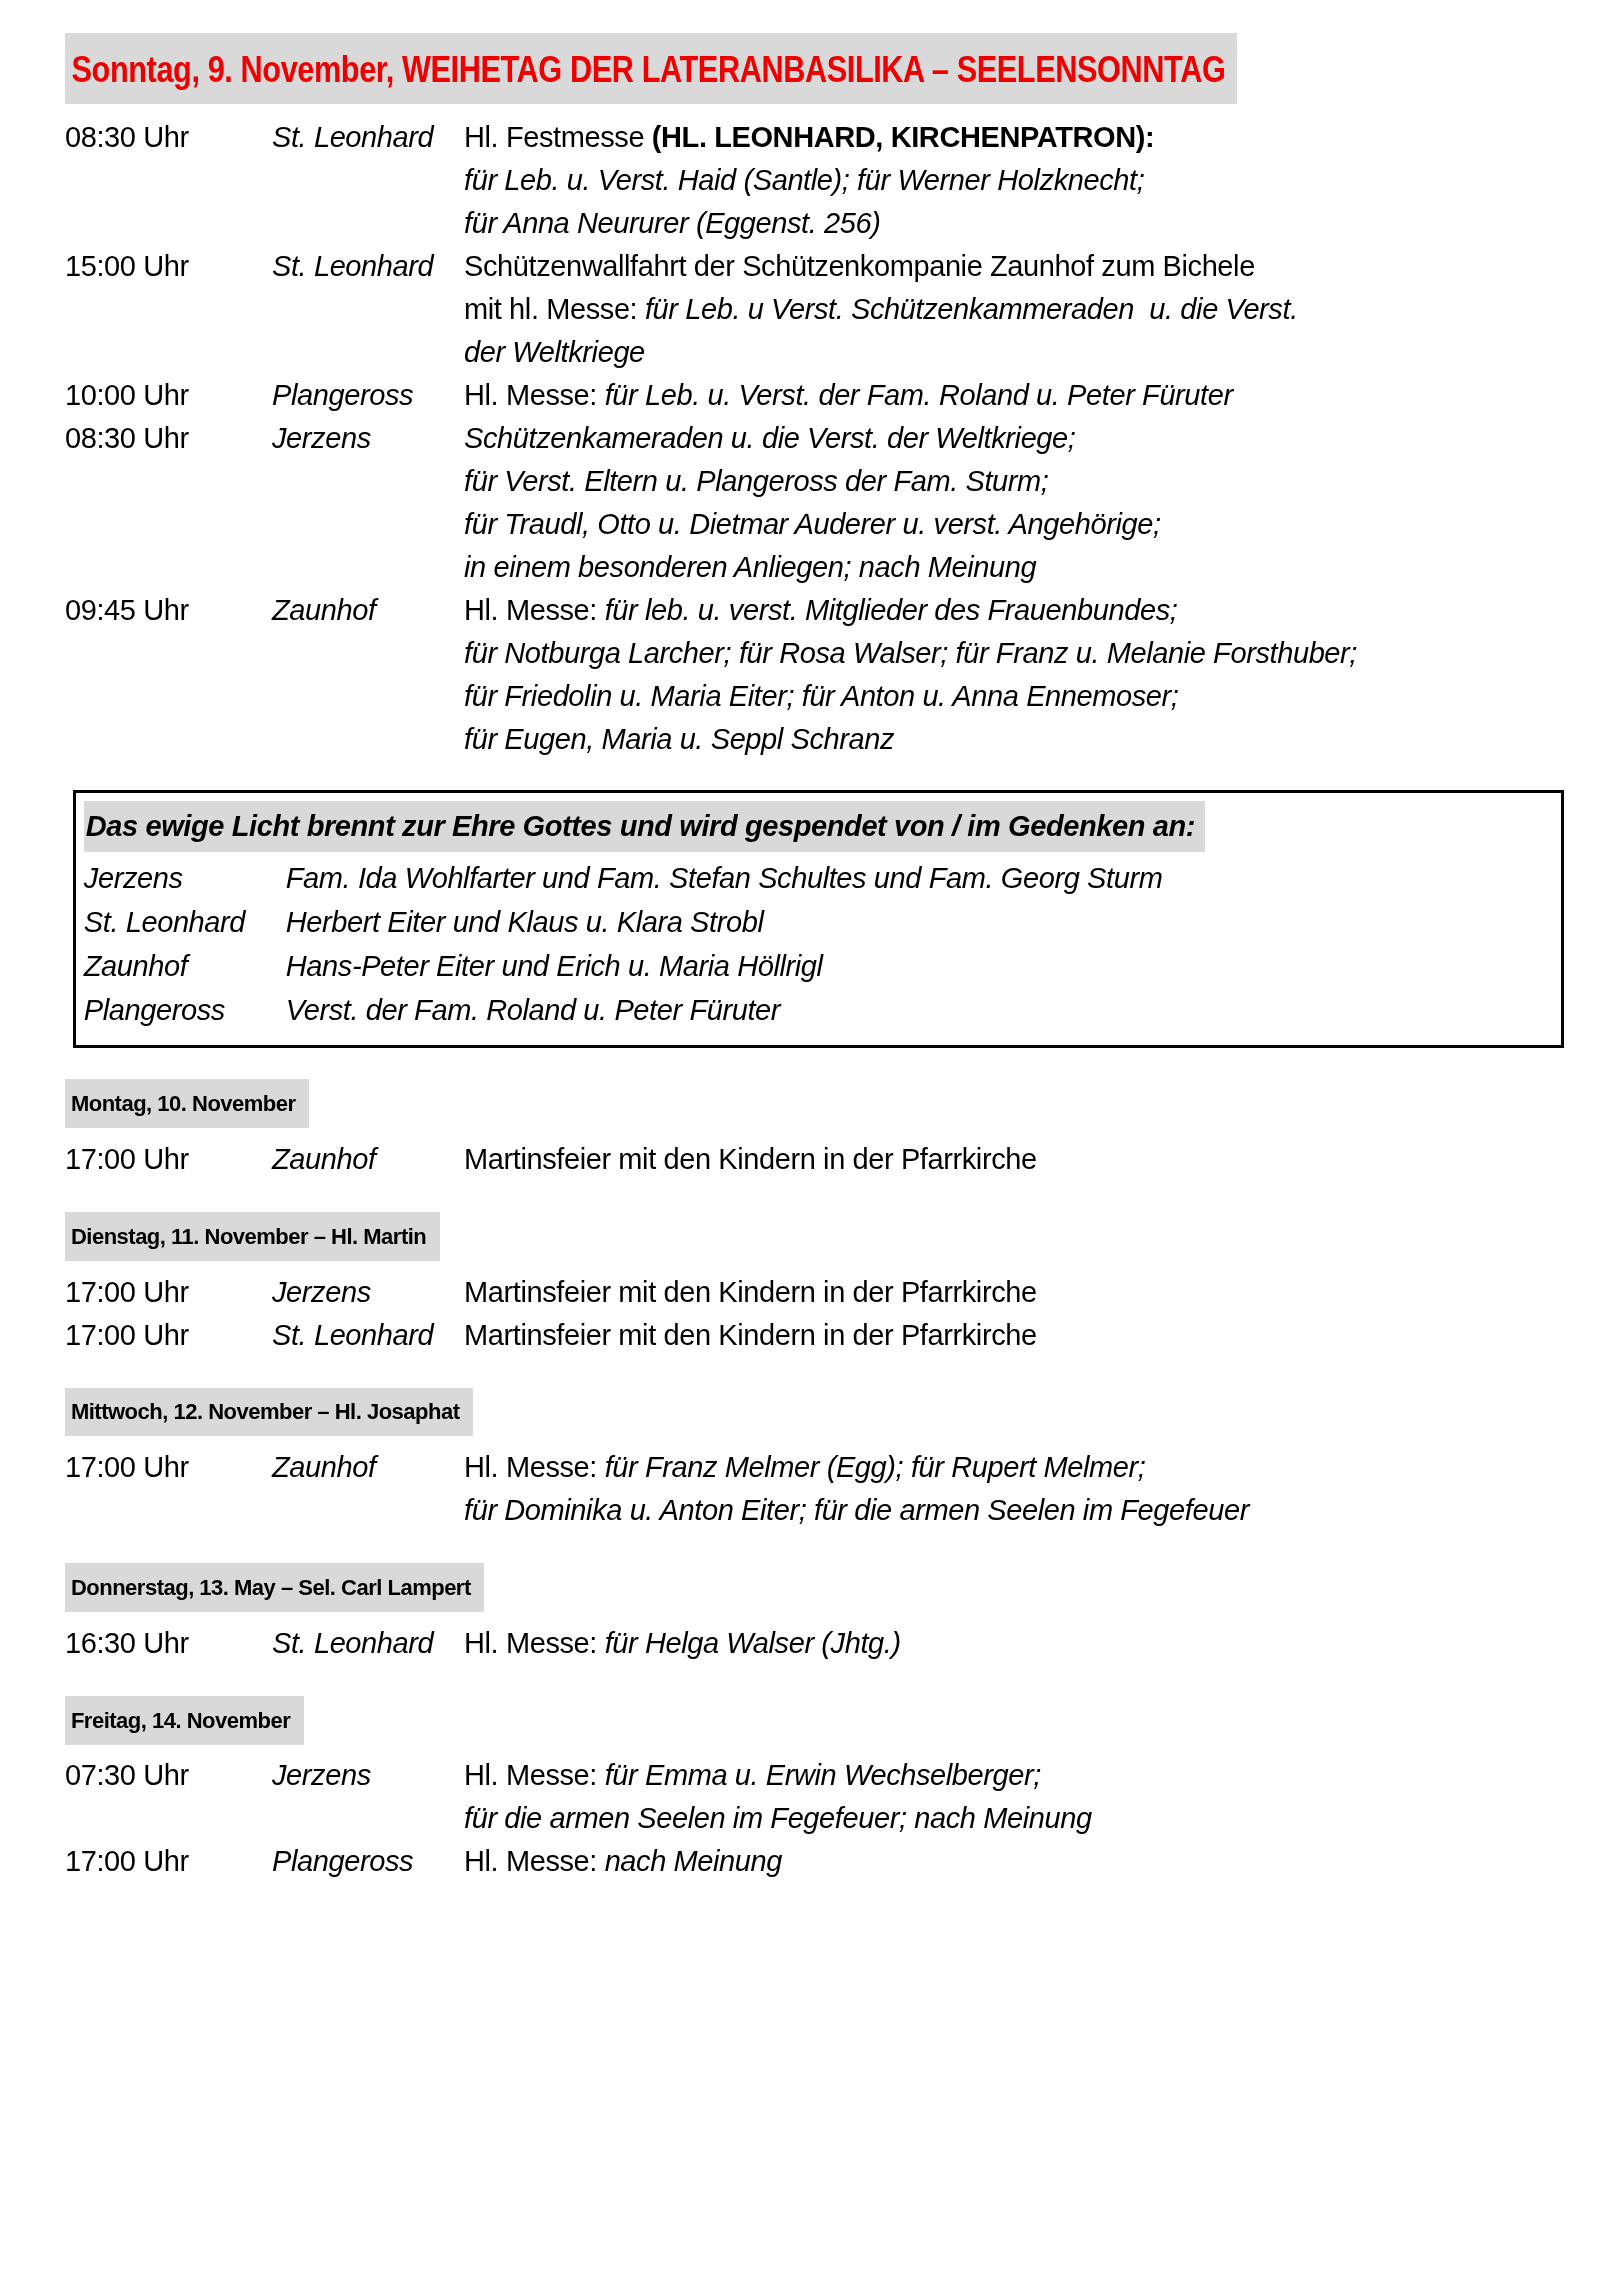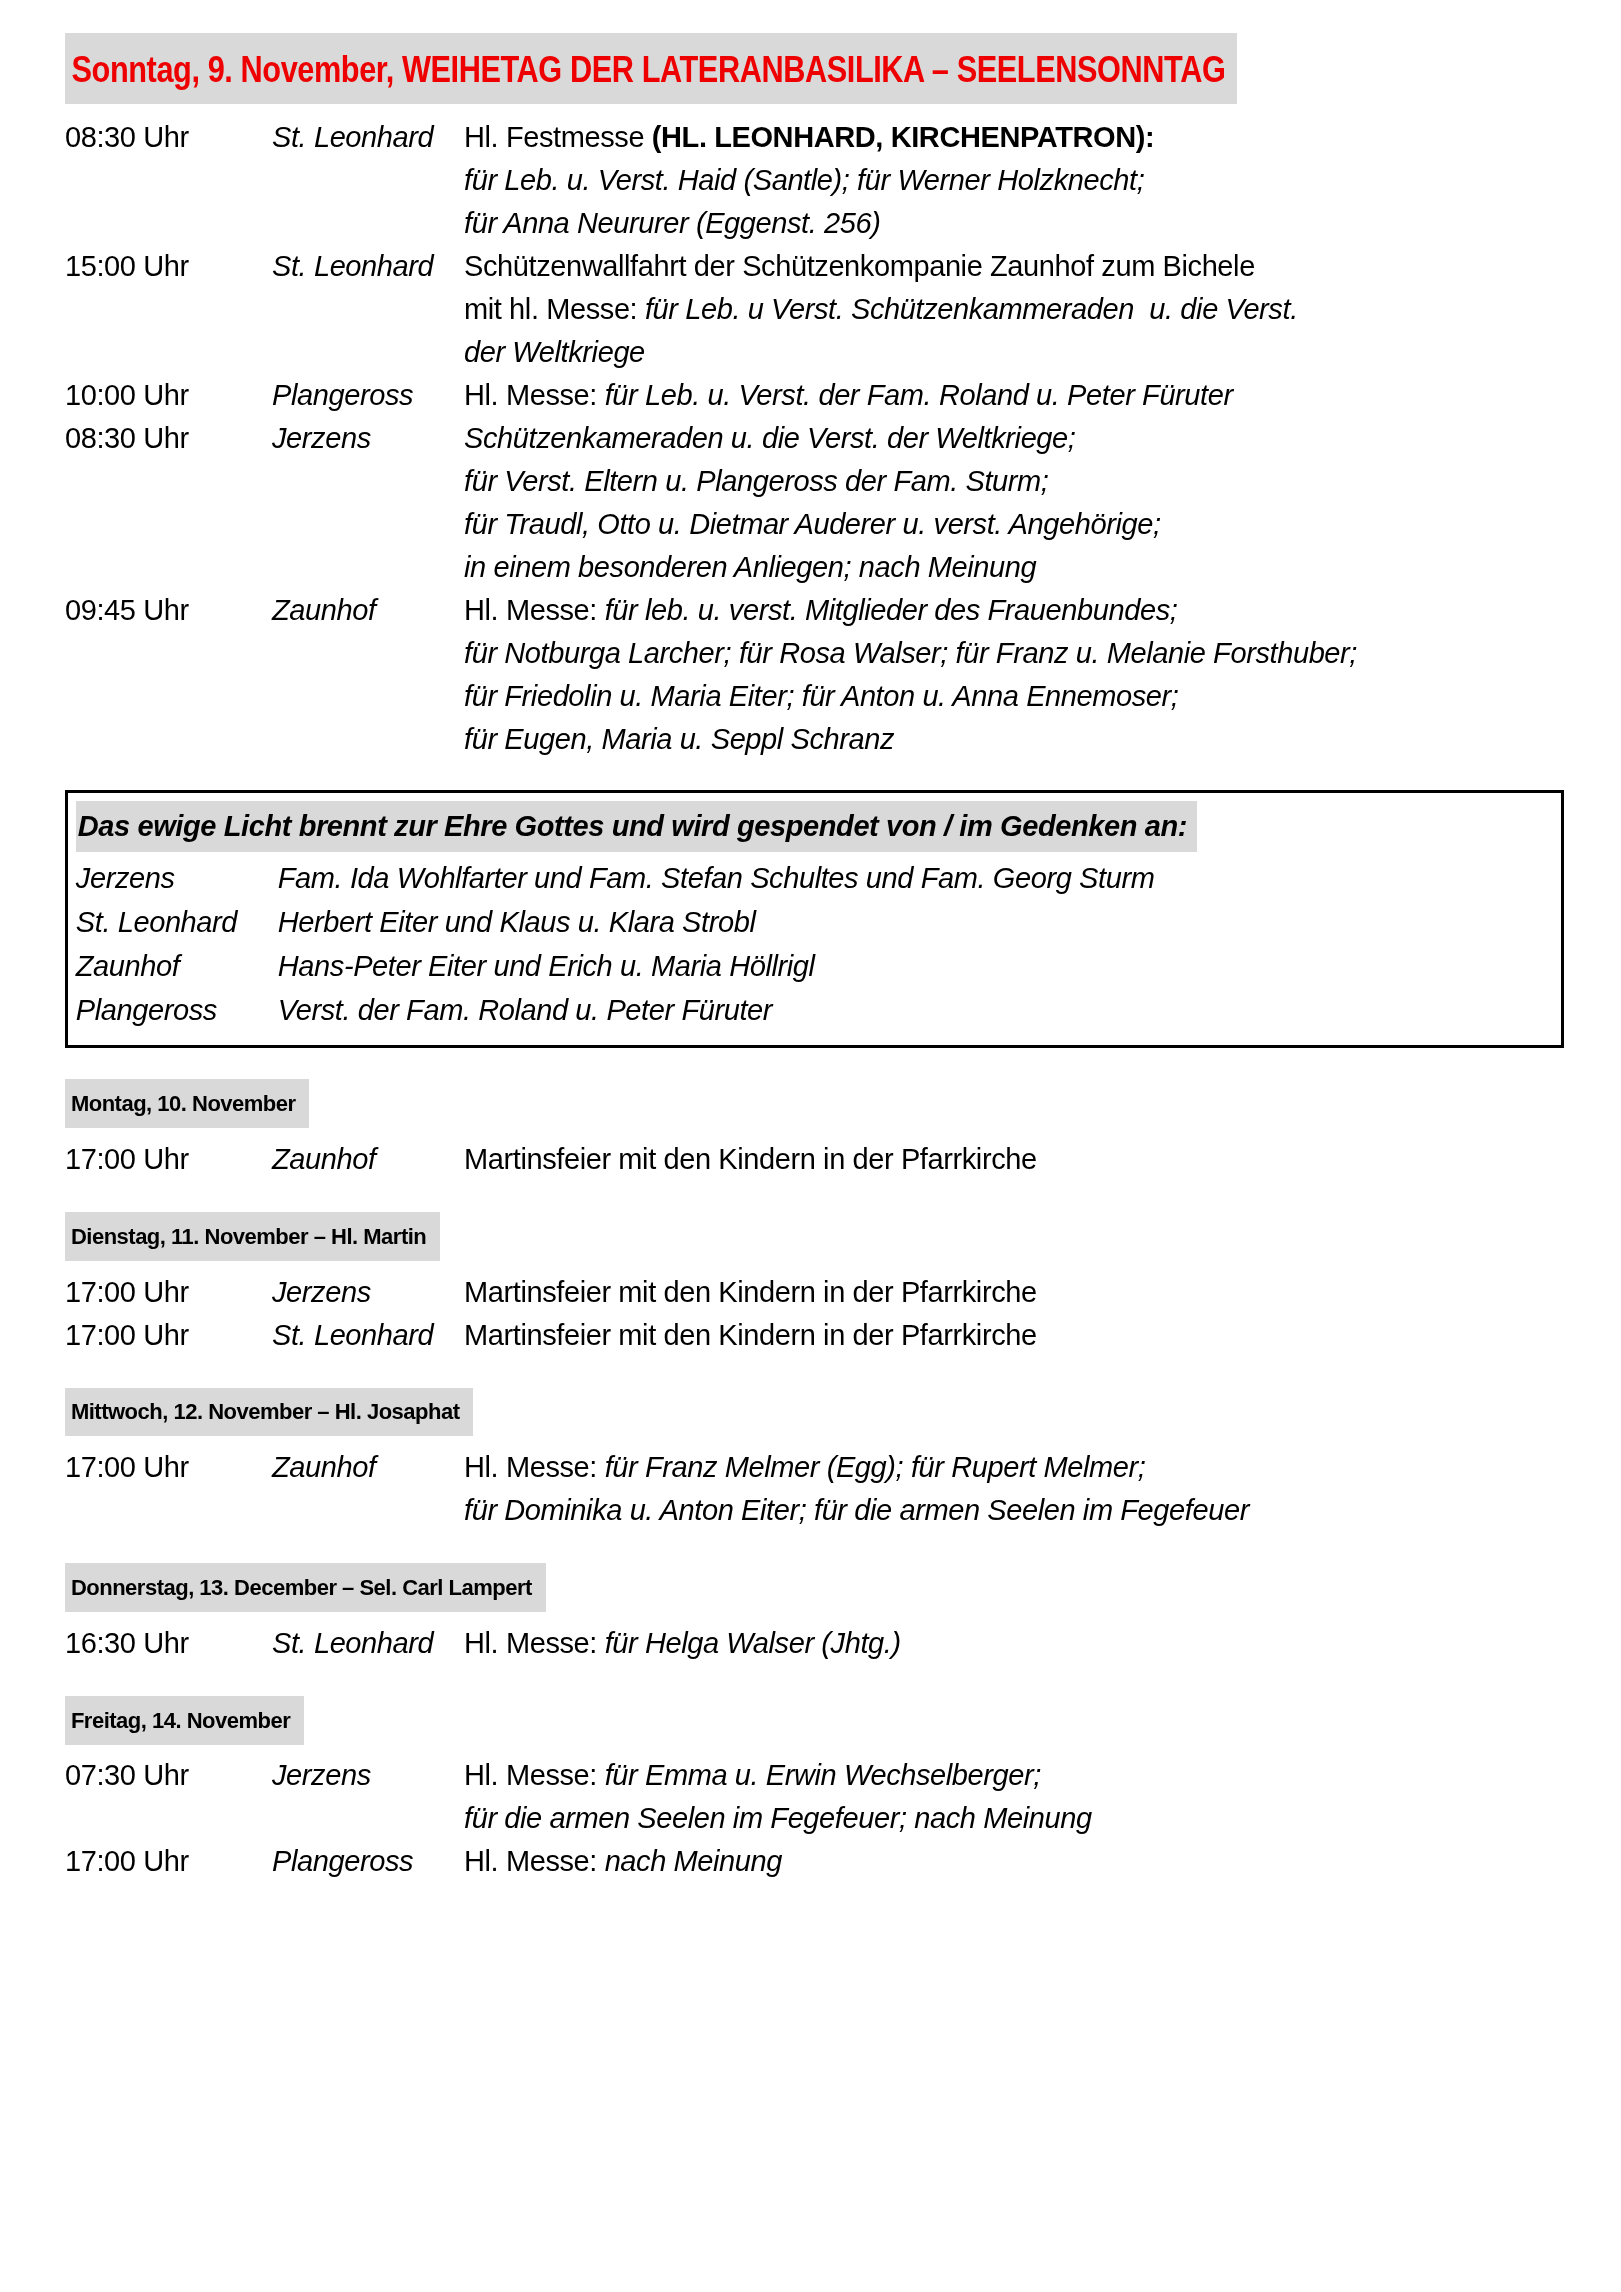--- a/index.html
+++ b/index.html
@@ -40,20 +40,21 @@
   .church { font-style: italic; }
   .line { white-space: pre-wrap; }
   .ri { font-style: italic; }
   .rb { font-weight: bold; }
 
   
   .elight-box {
     border: 3.9px solid #000000;
     margin-top: 29px;
     padding: 7.8px 9.8px 13.7px 7.8px;
+    margin-left: 8px;
   }
   .elight-title {
     display: inline-block;
     background: var(--highlight-gray, #d9d9d9);
     font-weight: bold;
     font-style: italic;
     padding: 5.9px 9.8px 5.9px 2px;
     line-height: 39px;
     margin-bottom: 3.9px;
   }
@@ -200,21 +201,21 @@
       <div class="col church">Zaunhof</div>
       <div class="col desc">
         <div class="line"><span class="rn">Hl. Messe: </span><span class="ri">für Franz Melmer (Egg); für Rupert Melmer;</span></div>
         <div class="line"><span class="ri">für Dominika u. Anton Eiter; für die armen Seelen im Fegefeuer</span></div>
       </div>
     </div>
   </div>
 
   <div class="day-section">
     <div class="day-header">
-      <span class="day-header-bar">Donnerstag, 13. December – Sel. Carl Lampert</span>
+      <span class="day-header-bar">Donnerstag, 13. May – Sel. Carl Lampert</span>
     </div>
     <div class="entry">
       <div class="col time">16:30 Uhr</div>
       <div class="col church">St. Leonhard</div>
       <div class="col desc">
         <div class="line"><span class="rn">Hl. Messe: </span><span class="ri">für Helga Walser (Jhtg.)</span></div>
       </div>
     </div>
   </div>
 

